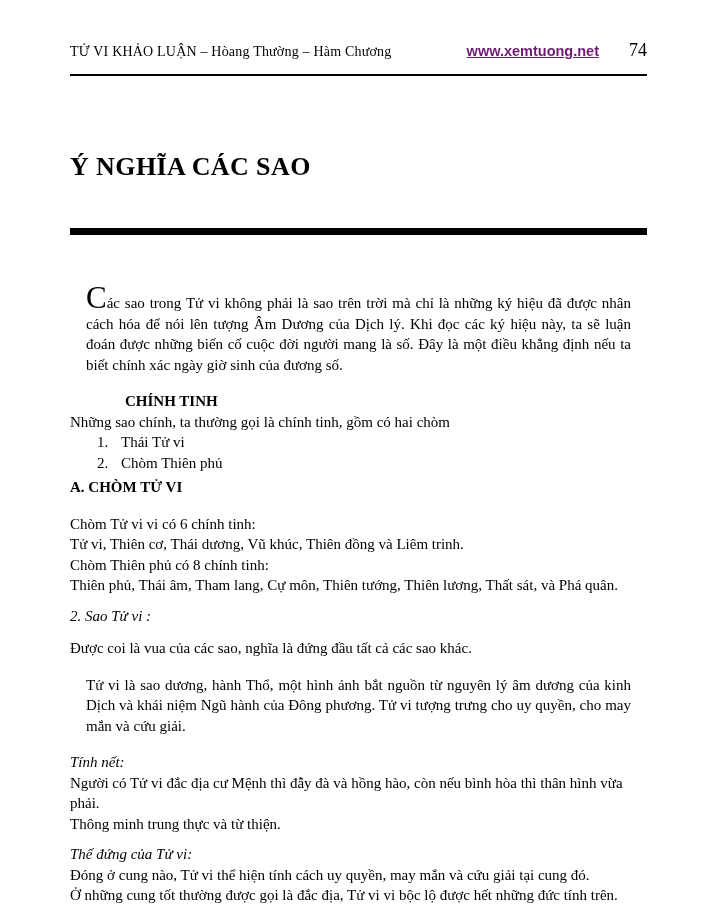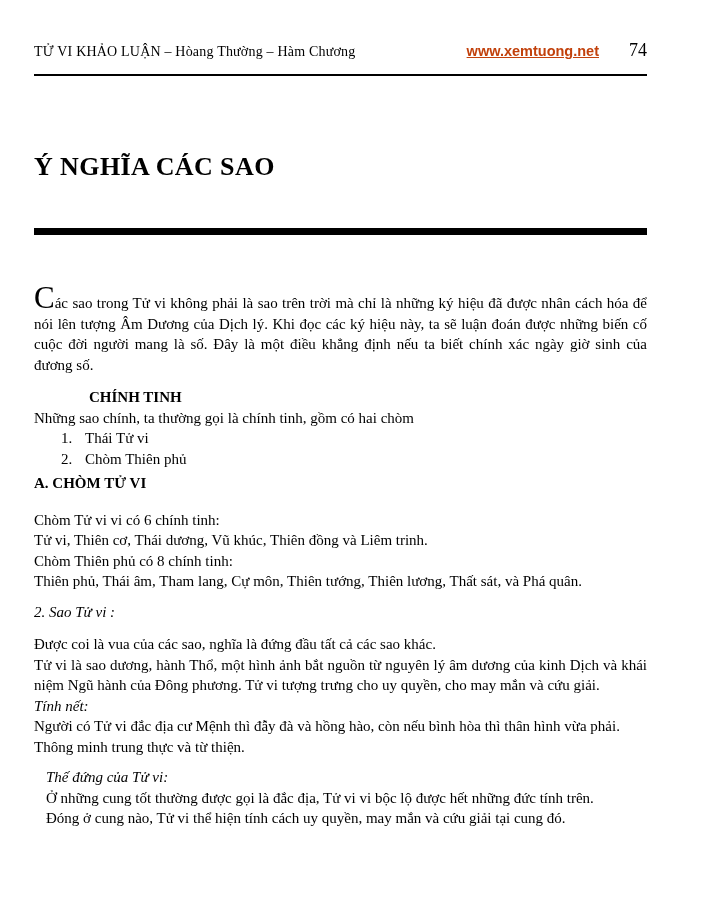--- a/index.html
+++ b/index.html
@@ -5,42 +5,42 @@
   html, body { margin: 0; padding: 0; background: #888; }
   .page {
     position: relative;
     width: 705px;
     height: 913px;
     margin: 0 auto;
     background: #ffffff;
     color: #000000;
     font-family: "Liberation Serif", serif;
     box-sizing: border-box;
-    padding: 40px 58px 0 34px;
+    padding: 40px 58px 0 70px;
     overflow: hidden;
   }
 
   
   .header {
     display: flex;
     align-items: baseline;
     border-bottom: 2px solid #000;
     padding-bottom: 13px;
   }
   .header-title {
     flex: 1;
     font-size: 14px;
     letter-spacing: 0.2px;
     white-space: nowrap;
   }
   .header-link {
     font-family: "Liberation Sans", sans-serif;
     font-weight: bold;
     font-size: 14.5px;
-    color: #c2410c;
+    color: #701a75;
     text-decoration: underline;
     cursor: pointer;
     white-space: nowrap;
   }
   .page-number {
     font-size: 18px;
     margin-left: 30px;
   }
 
   
@@ -56,21 +56,21 @@
     height: 7px;
     background: #000;
   }
 
   
   .content {
     margin-top: 58px;
     font-size: 15px;
     line-height: 20.5px;
   }
-  .content p { margin: 0; }
+  .content p { margin: 16px; }
   .justify { text-align: justify; }
   .drop-initial {
     font-size: 31px;
     line-height: 0;
   }
 
   .chinh-block { margin-top: 12px; }
   .chinh-heading {
     padding-left: 55px;
     font-weight: bold;
@@ -86,21 +86,21 @@
     font-weight: bold;
   }
   .chom-lines { margin-top: 16px; }
 
   .italic-heading {
     font-style: italic;
   }
   .sao-heading { margin-top: 10px; }
   .sao-block { margin-top: 12px; }
   .tinh-block { margin-top: 0; }
-  .the-block { margin-top: 10px; margin-left: 12px; }
+  .the-block { margin-top: 10px; }
 </style>
 </head>
 <body>
 
 <div class="page">
 
   <div class="header">
     <span class="header-title">TỬ VI KHẢO LUẬN – Hòang Thường – Hàm Chương</span>
     <a class="header-link">www.xemtuong.net</a>
     <span class="page-number">74</span>
@@ -144,18 +144,18 @@
     </div>
 
     <div class="tinh-block">
       <div class="italic-heading">Tính nết:</div>
       <div>Người có Tử vi đắc địa cư Mệnh thì đẫy đà và hồng hào, còn nếu bình hòa thì thân hình vừa phải.</div>
       <div>Thông minh trung thực và từ thiện.</div>
     </div>
 
     <div class="the-block">
       <div class="italic-heading">Thế đứng của Tử vi:</div>
+      <div>Đóng ở cung nào, Tử vi thể hiện tính cách uy quyền, may mắn và cứu giải tại cung đó.</div>
       <div>Ở những cung tốt thường được gọi là đắc địa, Tử vi vi bộc lộ được hết những đức tính trên.</div>
-      <div>Đóng ở cung nào, Tử vi thể hiện tính cách uy quyền, may mắn và cứu giải tại cung đó.</div>
     </div>
 
   </div>
 </div>
 
 </body></html>

